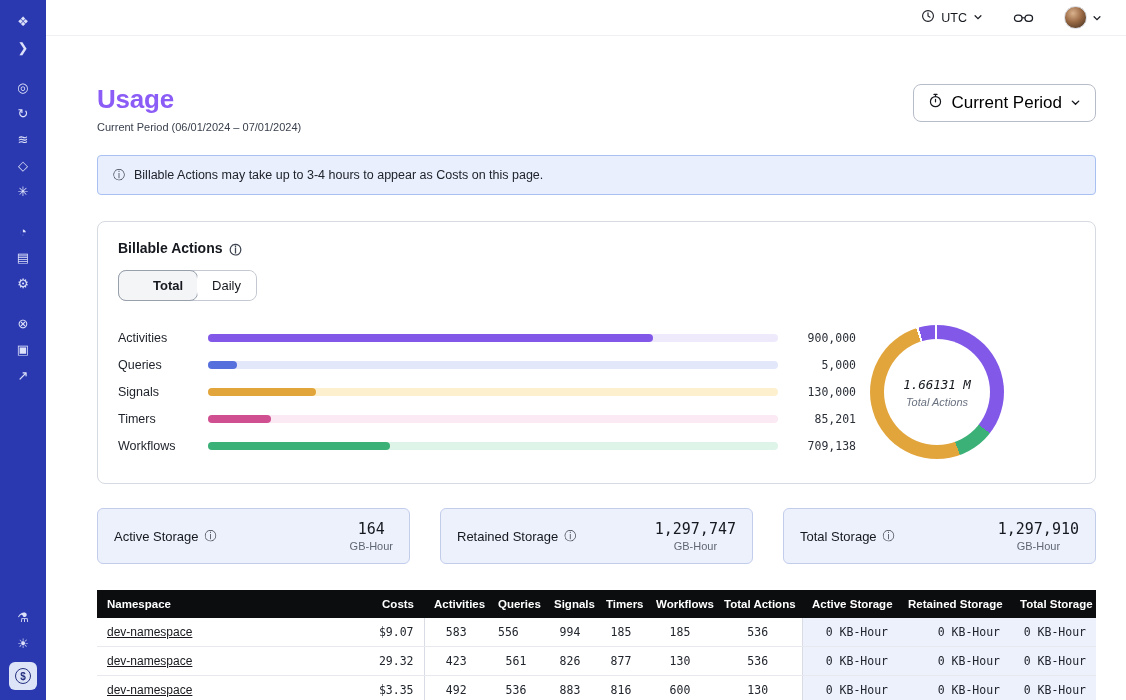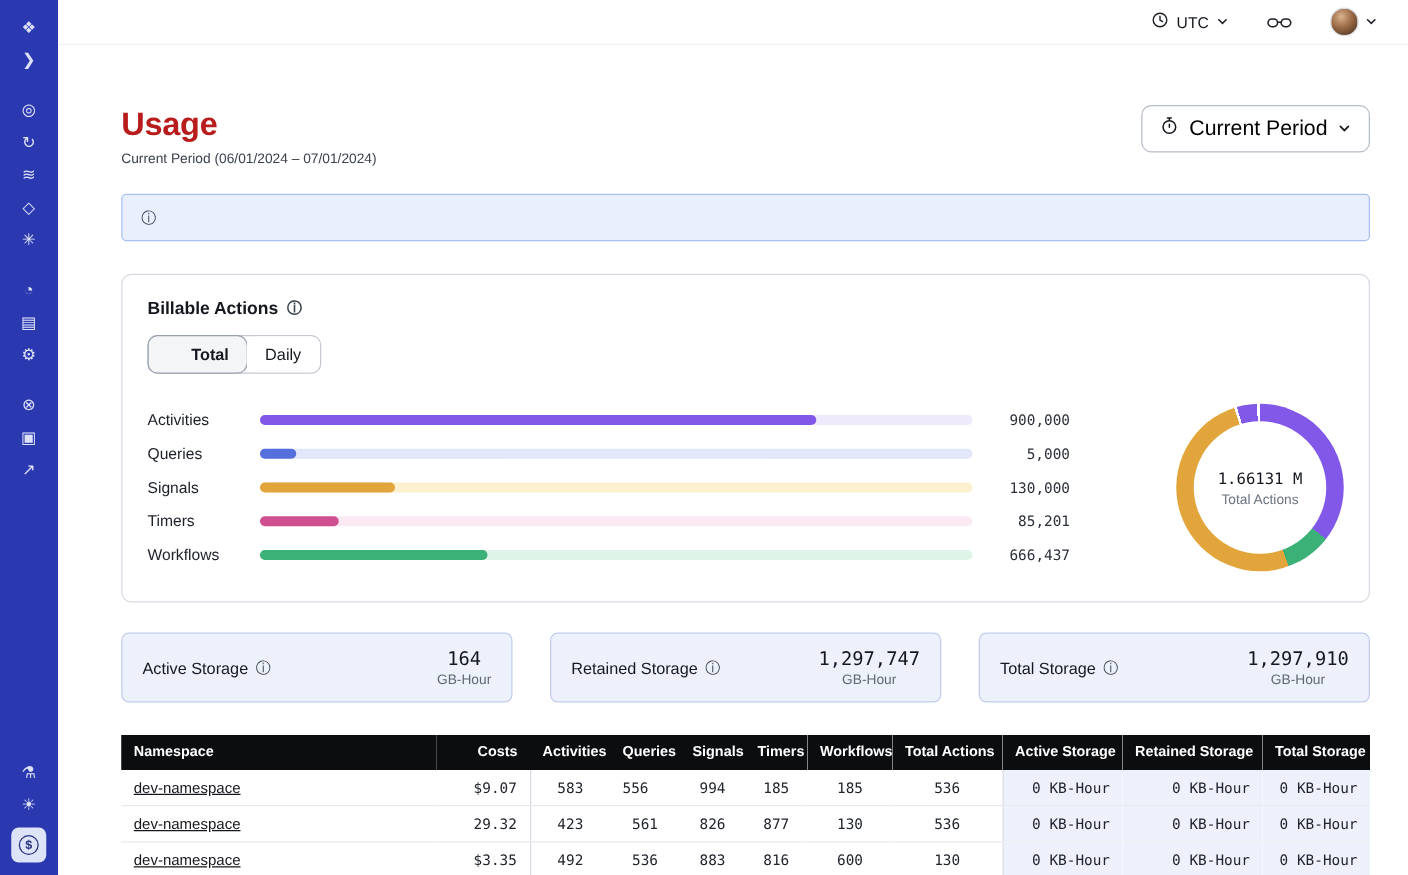--- a/index.html
+++ b/index.html
@@ -25,47 +25,47 @@
   .tz { display:flex; align-items:center; gap:6px; font-size:12.5px; cursor:pointer; }
   .icon-btn { display:flex; align-items:center; cursor:pointer; }
   .avatar-wrap { display:flex; align-items:center; gap:5px; cursor:pointer; }
   .avatar { width:23px; height:23px; border-radius:50%;
     background:radial-gradient(circle at 38% 30%, #d9b28d 0%, #9a6a45 45%, #4e3623 90%);
     border:1px solid #d8dbe2; }
 
   
   main { margin-left:46px; padding:84px 30px 0 51px; }
   .header-row { display:flex; justify-content:space-between; align-items:flex-start; margin-bottom:22px; }
-  h1 { font-size:26px; font-weight:600; letter-spacing:-.2px; color:#b91c1c; }
+  h1 { font-size:26px; font-weight:600; letter-spacing:-.2px; color:#8b5cf6; }
   .subtitle { font-size:11px; color:#3a414d; margin-top:6px; }
   .period-btn { display:flex; align-items:center; gap:8px; border:1px solid #b7bdc8; border-radius:8px;
     background:#fff; padding:8px 14px; font-size:17px; font-weight:500; cursor:pointer;
     font-family:"Liberation Sans",sans-serif; }
 
   .banner { display:flex; align-items:center; gap:9px; background:#e9effc; border:1px solid #a9c0f2;
     border-radius:4px; padding:12px 15px; font-size:12.5px; color:#20242c; margin-bottom:26px; }
   .info { color:#3d4450; font-size:12px; line-height:1; }
 
   
   .bill-card { border:1px solid #d6dae1; border-radius:8px; padding:18px 20px 24px; margin-bottom:24px; background:#fff; }
-  .bill-title { font-size:14px; font-weight:600; display:flex; align-items:center; gap:7px; }
+  .bill-title { font-size:14px; font-weight:600; display:flex; align-items:flex-end; gap:7px; }
   .tabs { display:inline-flex; border:1px solid #c3c8d1; border-radius:8px; margin-top:14px; background:#fff; }
   .tab { padding:6px 14px; font-size:13px; background:#fff; border:1px solid transparent; border-radius:8px;
     color:#15181e; cursor:pointer; font-family:"Liberation Sans",sans-serif; }
   .tab.active { border-color:#98a0ac; background:#f4f5f7; font-weight:600; margin:-1px;padding-left:34px; }
 
   .chart-wrap { display:flex; align-items:center; margin-top:24px; }
   .bars { flex:1; display:flex; flex-direction:column; gap:10px; padding-right:14px; }
   .bar-row { display:flex; align-items:center; height:17px; }
   .bar-label { width:82px; font-size:12.5px; color:#1c2028; }
   .bar-track { flex:1; height:8px; border-radius:4px; position:relative; margin:0 12px 0 8px; }
   .bar-fill { position:absolute; left:0; top:0; height:100%; border-radius:4px; }
   .bar-value { width:66px; text-align:right; font-family:"DejaVu Sans Mono",monospace; font-size:11.5px; color:#2a2f38; }
 
-  .donut-box { width:205px; display:flex; justify-content:flex-end; }
+  .donut-box { width:205px; display:flex; justify-content:flex-start;font-style:italic; }
   .donut { width:134px; height:134px; border-radius:50%; position:relative; }
   .donut-hole { position:absolute; inset:14px; background:#fff; border-radius:50%;
     display:flex; flex-direction:column; align-items:center; justify-content:center; }
   .donut-value { font-family:"DejaVu Sans Mono",monospace; font-size:12.5px; color:#15181e; }
   .donut-label { font-size:11px; color:#6a7280; margin-top:4px; }
 
   
   .storage-row { display:flex; gap:30px; margin-bottom:26px; }
   .storage-card { flex:1; background:#edf1fc; border:1px solid #c2cdec; border-radius:6px;
     padding:11px 16px; display:flex; justify-content:space-between; align-items:center; }
@@ -169,20 +169,21 @@
       <span>
         <svg width="11" height="11" viewBox="0 0 12 12" fill="none" stroke="#15181e" stroke-width="1.5" stroke-linecap="round">
             <path d="M2.5 4.5L6 8l3.5-3.5"></path>
           </svg>
       </span>
     </button>
   </div>
 
   <div class="banner">
     <span class="info">ⓘ</span>
+    <span>Billable Actions may take up to 3-4 hours to appear as Costs on this page.</span>
   </div>
 
   <section class="bill-card">
     <div class="bill-title">
       <span>Billable Actions</span>
       <span class="info">ⓘ</span>
     </div>
     <div class="tabs">
         <button class="tab active">Total</button>
         <button class="tab">Daily</button>
@@ -215,21 +216,21 @@
             <div class="bar-track" style="background: rgb(251, 233, 243);">
               <div class="bar-fill" style="width: 11%; background: rgb(208, 79, 144);"></div>
             </div>
             <span class="bar-value">85,201</span>
           </div>
           <div class="bar-row">
             <span class="bar-label">Workflows</span>
             <div class="bar-track" style="background: rgb(222, 244, 232);">
               <div class="bar-fill" style="width: 32%; background: rgb(59, 176, 119);"></div>
             </div>
-            <span class="bar-value">666,437</span>
+            <span class="bar-value">709,138</span>
           </div>
         </div>
       <div class="donut-box">
         <div class="donut" style="background: conic-gradient(rgb(130, 88, 232) 0deg, rgb(130, 88, 232) 128deg, rgb(59, 176, 119) 128deg, rgb(59, 176, 119) 160deg, rgb(226, 165, 60) 160deg, rgb(226, 165, 60) 342deg, rgb(255, 255, 255) 342deg, rgb(255, 255, 255) 344deg, rgb(130, 88, 232) 344deg, rgb(130, 88, 232) 358deg, rgb(255, 255, 255) 358deg, rgb(255, 255, 255) 360deg);">
           <div class="donut-hole">
             <span class="donut-value">1.66131 M</span>
             <span class="donut-label">Total Actions</span>
           </div>
         </div>
       </div>

